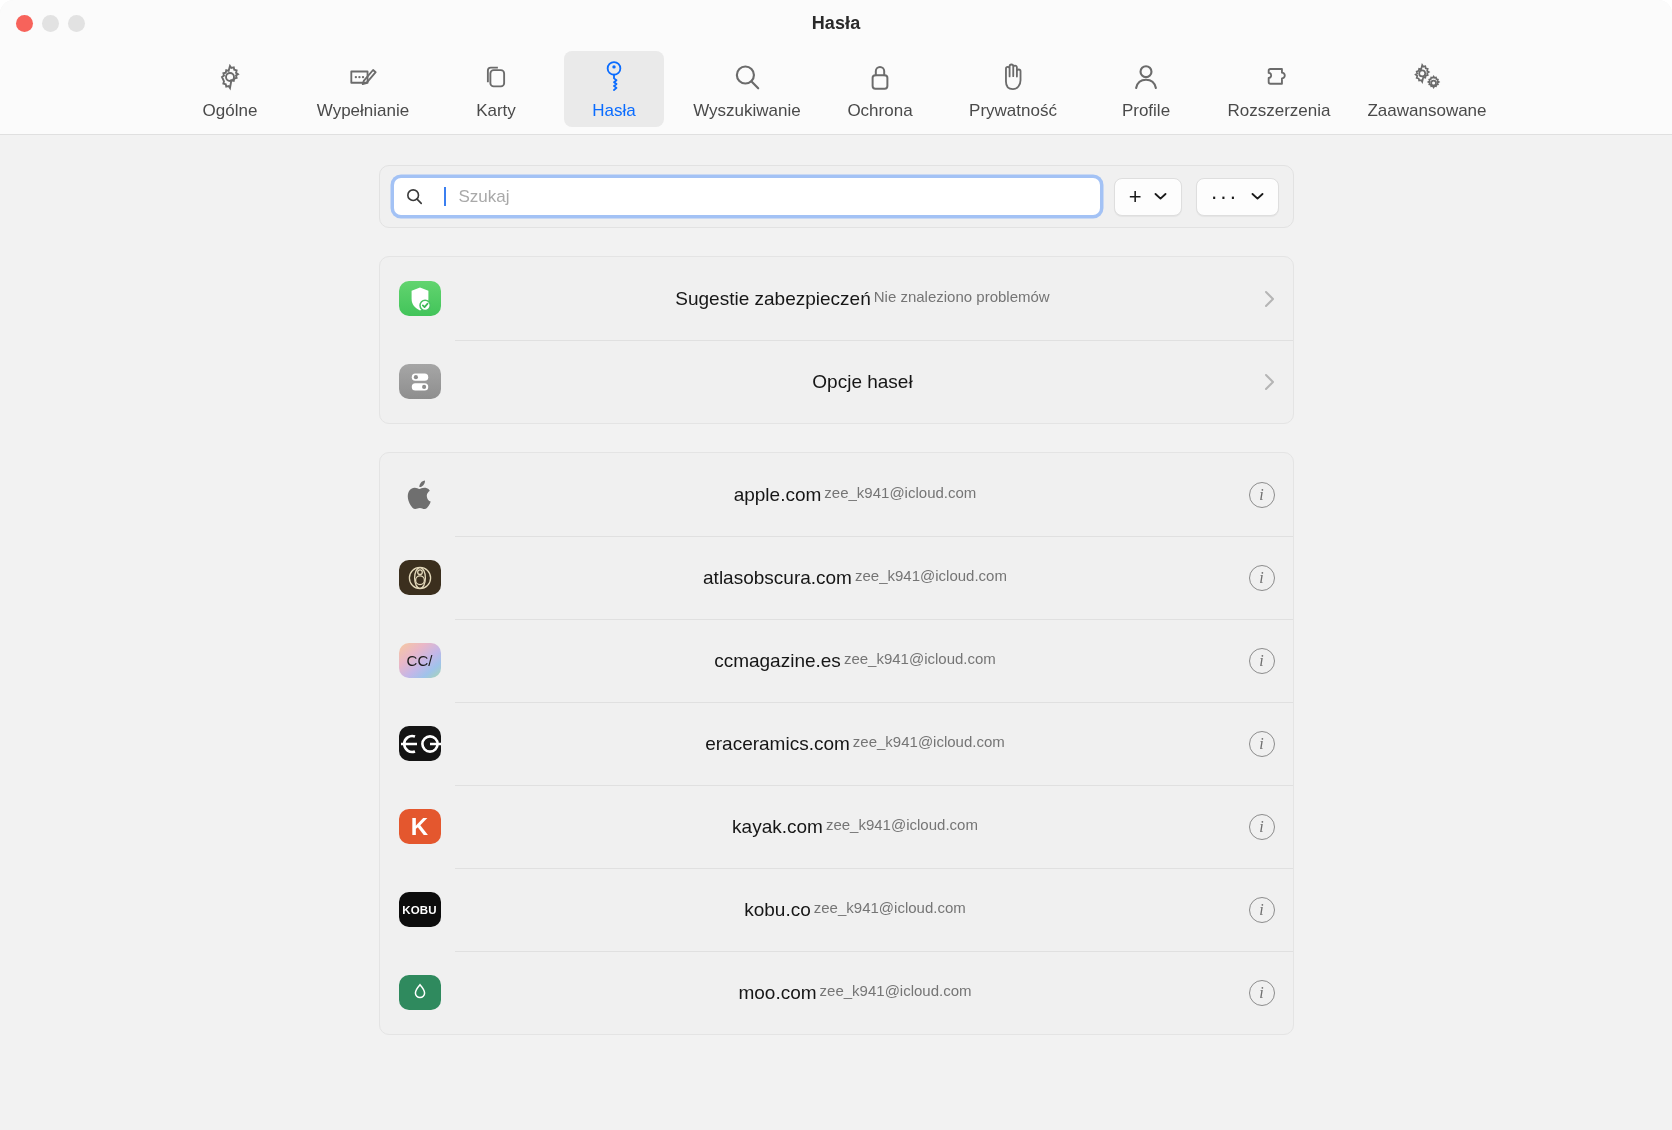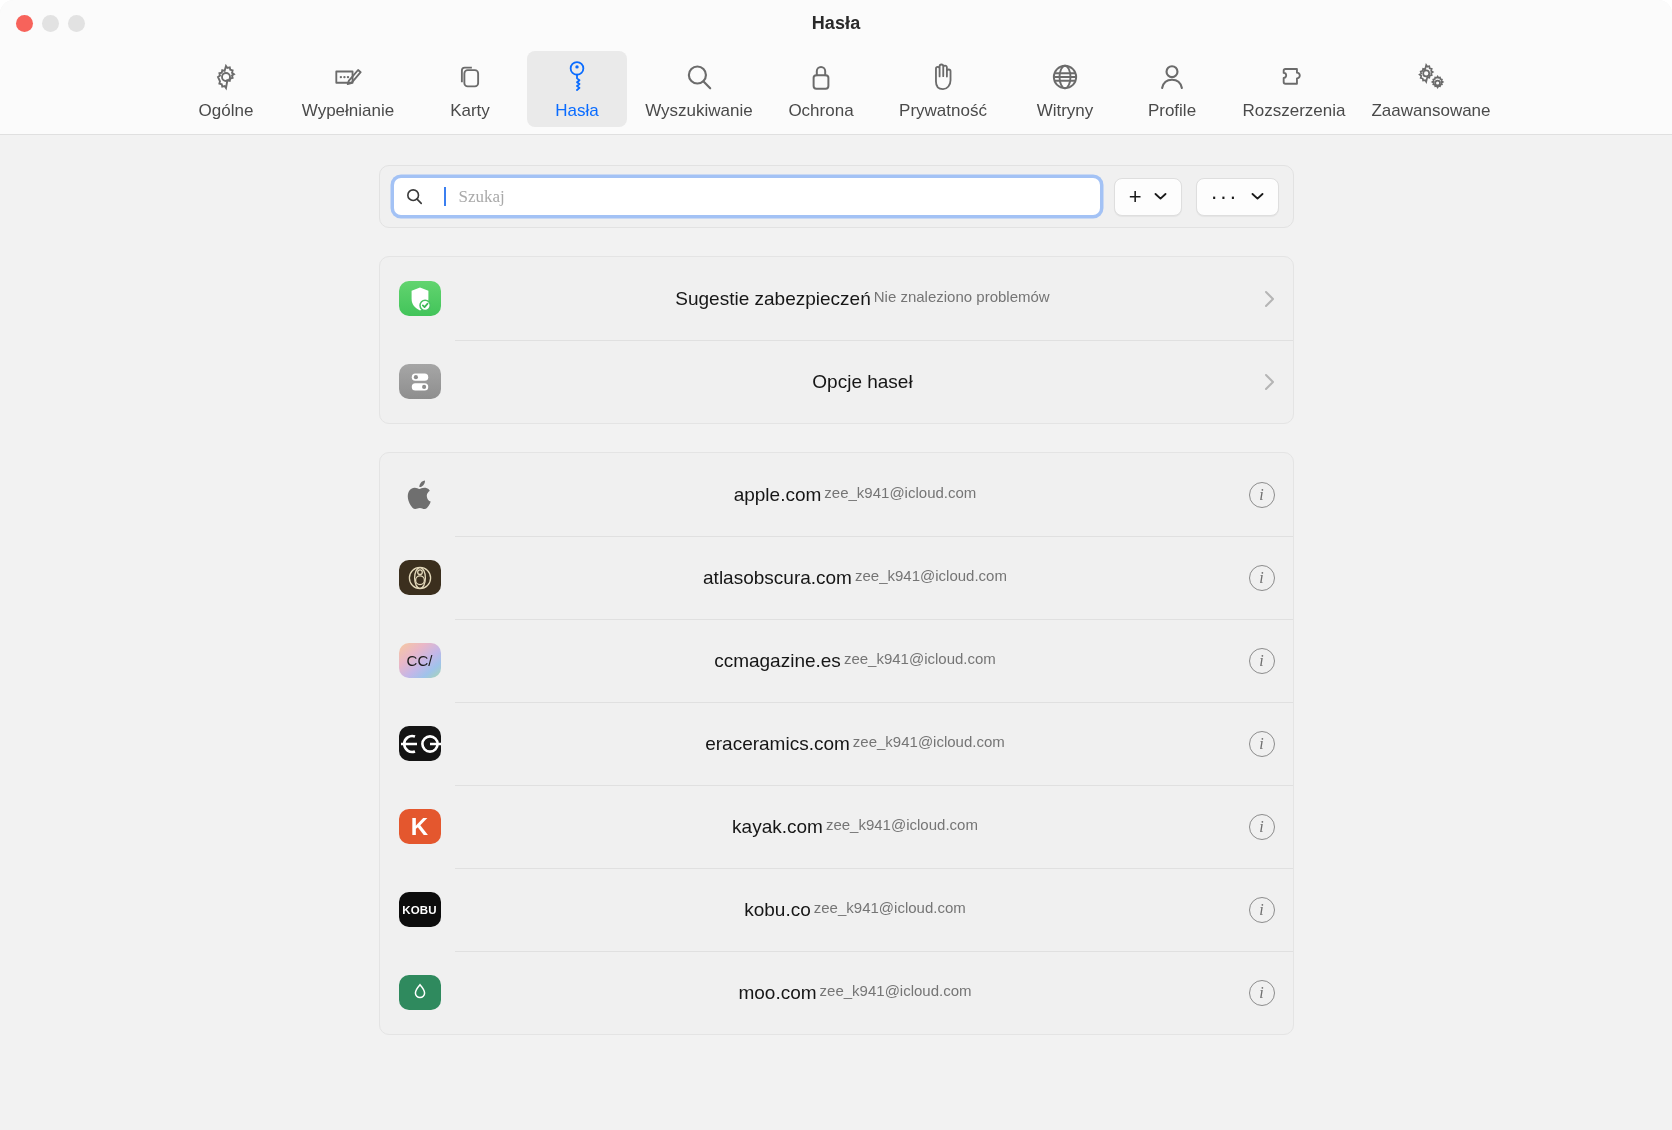--- a/index.html
+++ b/index.html
@@ -54,21 +54,21 @@
   }
 
   
   .toolbar {
     height: 88px;
     background: #fbfbfb;
     border-bottom: 1px solid #e0e0e0;
     display: flex;
     align-items: flex-start;
     justify-content: center;
-    gap: 7px;
+    gap: 18px;
     padding-top: 4px;
   }
   .tb-item {
     width: 100px;
     min-width: 78px;
     padding: 8px 4px 6px 4px;
     border-radius: 8px;
     display: flex;
     flex-direction: column;
     align-items: center;
@@ -120,21 +120,20 @@
     flex: 1;
     height: 37px;
     background: #ffffff;
     border-radius: 7px;
     display: flex;
     align-items: center;
     padding: 0 11px;
     gap: 20px;
     box-shadow: 0 0 0 3.5px #a3c2f5;
     position: relative;
-    font-family: Liberation Serif, serif;
   }
   .search-icon { color: #3a3a3a; display: flex; }
   .caret {
     width: 2px; height: 19px;
     background: #3b7ff0;
     flex-shrink: 0;
   }
   .search-placeholder {
     font-size: 17px;
     color: #a9a9a9;
@@ -325,30 +324,20 @@
 
     <div class="tb-item wide">
       <span class="tb-icon">
         <svg width="30" height="34" viewBox="0 0 22 28" fill="none" stroke="currentColor" stroke-width="1.5">
           <path d="M5.2 15.6V7.2a1.5 1.5 0 0 1 3 0v6.3M8.2 13.5V5.2a1.5 1.5 0 0 1 3 0v8.1M11.2 13.3V6.1a1.5 1.5 0 0 1 3 0v7.4M14.2 13.6V9.3a1.5 1.5 0 0 1 3 0v7.4c0 4-2.6 7.3-6.2 7.3s-5.8-2.4-5.8-6.3v-4.3" stroke-linecap="round" stroke-linejoin="round"></path>
         </svg>
       </span>
       <span class="tb-label">Prywatność</span>
     </div>
 
-    <div class="tb-item">
-      <span class="tb-icon">
-        <svg width="32" height="32" viewBox="0 0 24 24" fill="none" stroke="currentColor" stroke-width="1.4">
-          <circle cx="12" cy="12" r="8.4"></circle>
-          <ellipse cx="12" cy="12" rx="4.1" ry="8.4"></ellipse>
-          <path d="M3.8 9.2h16.4M3.8 14.8h16.4M3.6 12h16.8"></path>
-        </svg>
-      </span>
-      <span class="tb-label">Witryny</span>
-    </div>
 
     <div class="tb-item">
       <span class="tb-icon">
         <svg width="30" height="32" viewBox="0 0 22 24" fill="none" stroke="currentColor" stroke-width="1.6">
           <circle cx="11" cy="8" r="4.1"></circle>
           <path d="M3.6 20.2c.9-4 3.9-6.1 7.4-6.1s6.5 2.1 7.4 6.1" stroke-linecap="round"></path>
         </svg>
       </span>
       <span class="tb-label">Profile</span>
     </div>

